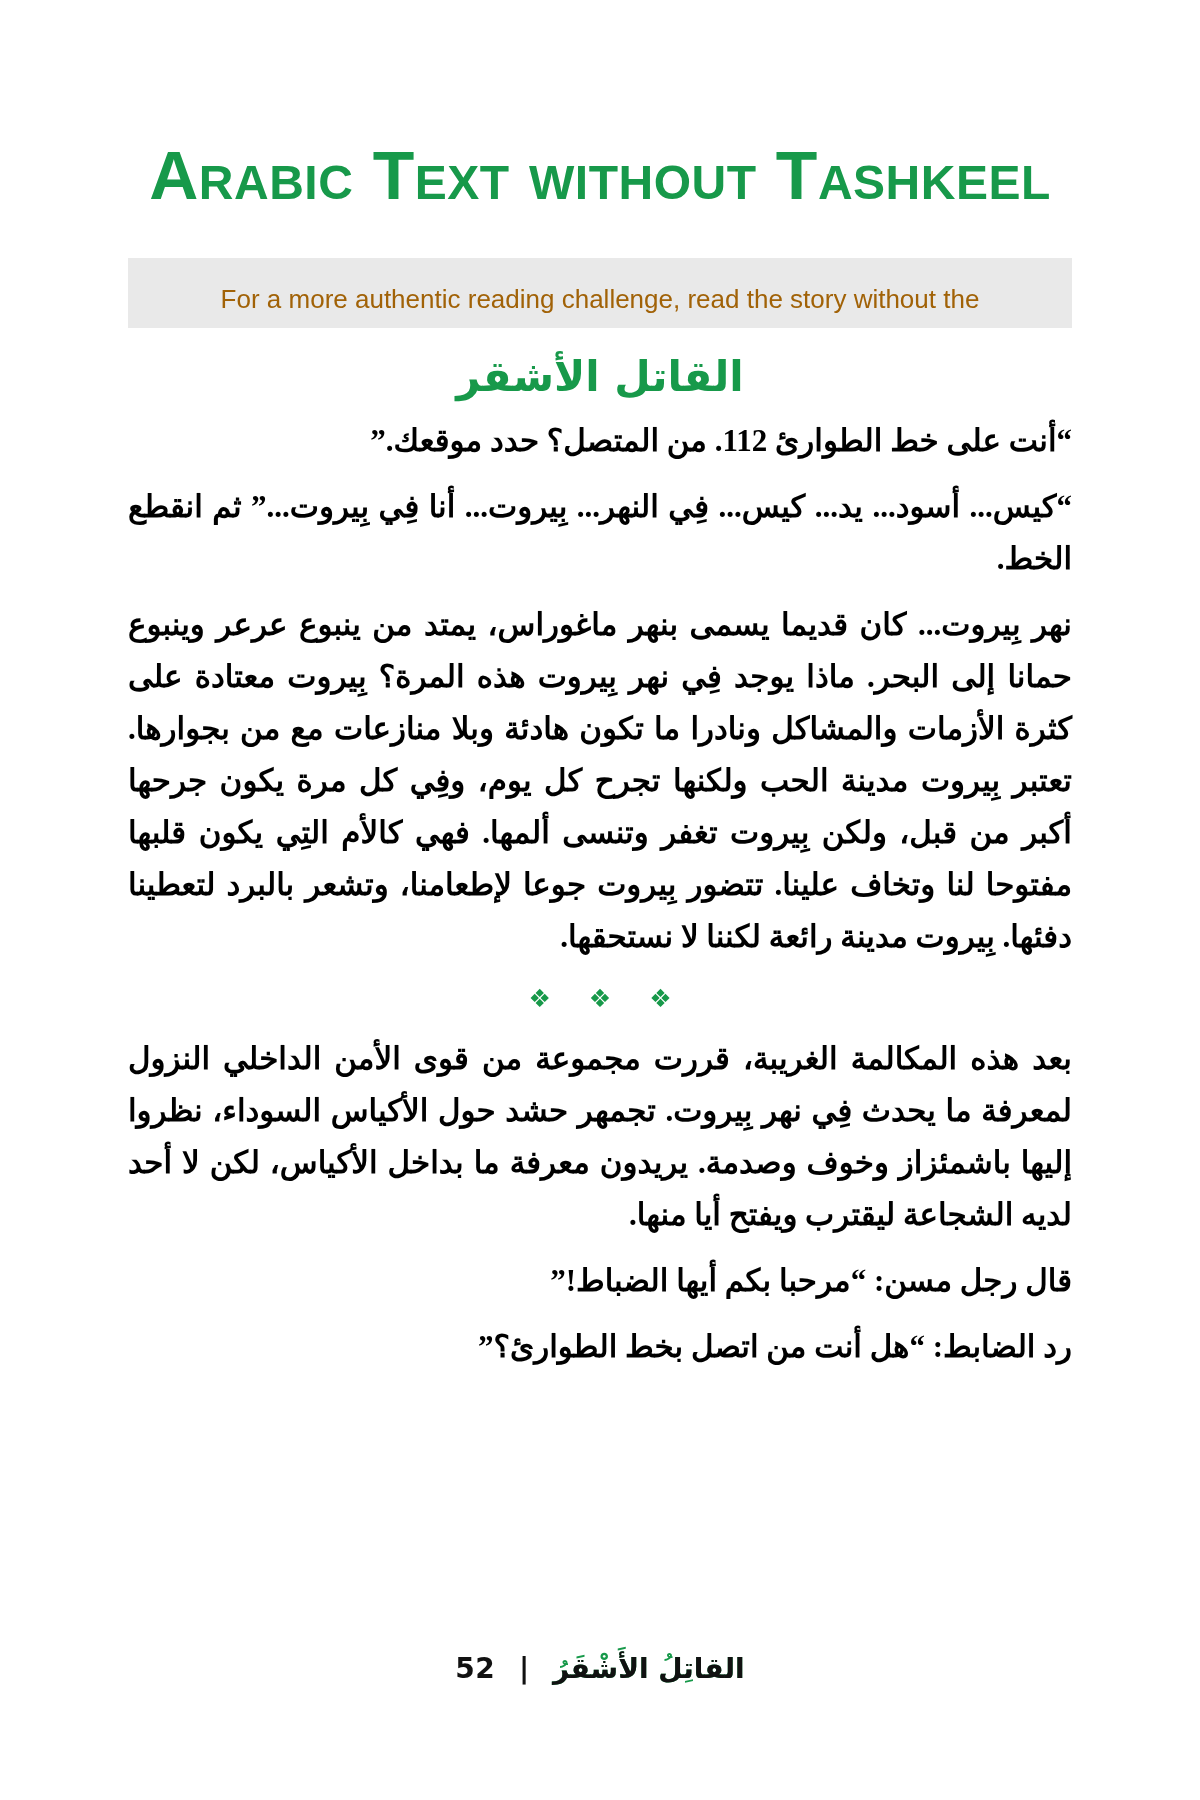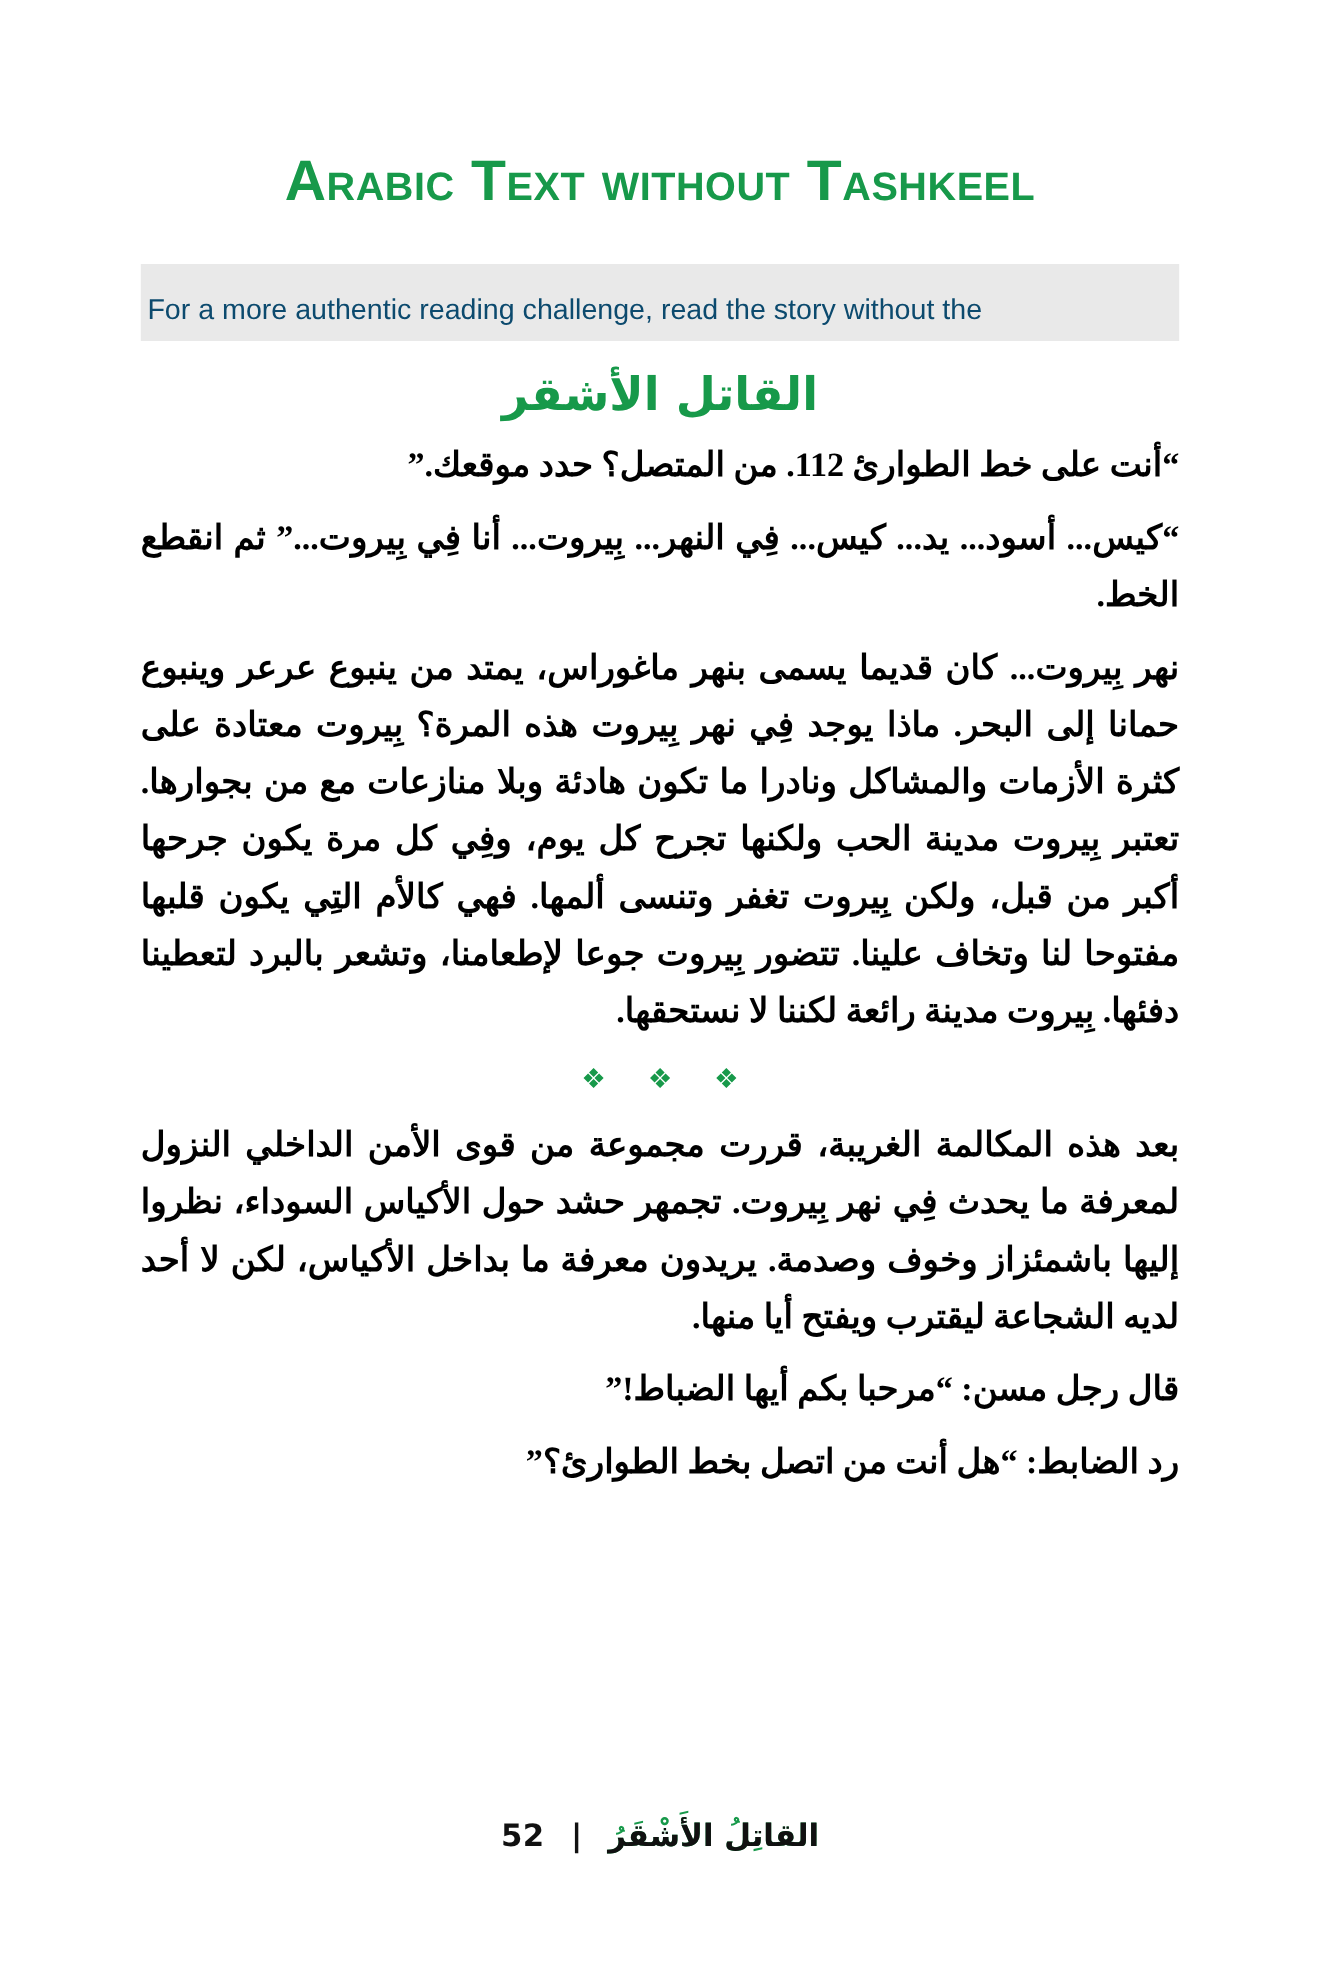--- a/index.html
+++ b/index.html
@@ -16,34 +16,35 @@
     background: #ffffff;
     overflow: hidden;
   }
   .content {
     padding: 136px 128px 0 128px;
   }
   h1.title {
     font-family: "Liberation Sans", sans-serif;
     font-variant-caps: small-caps;
     font-weight: bold;
-    font-size: 52px;
+    font-size: 68px;
     line-height: 1.15;
     letter-spacing: 0.5px;
     color: #17994a;
     text-align: center;
     white-space: nowrap;
   }
   .note {
     margin-top: 44px;
     background: #e9e9e9;
     padding: 15px 6px 2px 6px;
+    text-align: center;
     font-family: "Liberation Sans", sans-serif;
     font-size: 26px;
-    color: #0c4a6e;
+    color: #a16207;
   }
   .note .note-line {
     line-height: 53px;
     white-space: nowrap;
   }
   h2.ar-heading {
     margin-top: 24px;
     direction: rtl;
     text-align: center;
     font-family: "DejaVu Sans", sans-serif;

